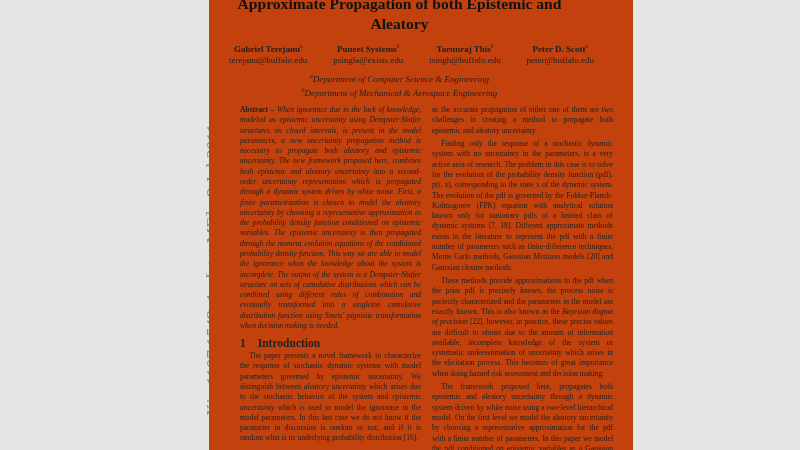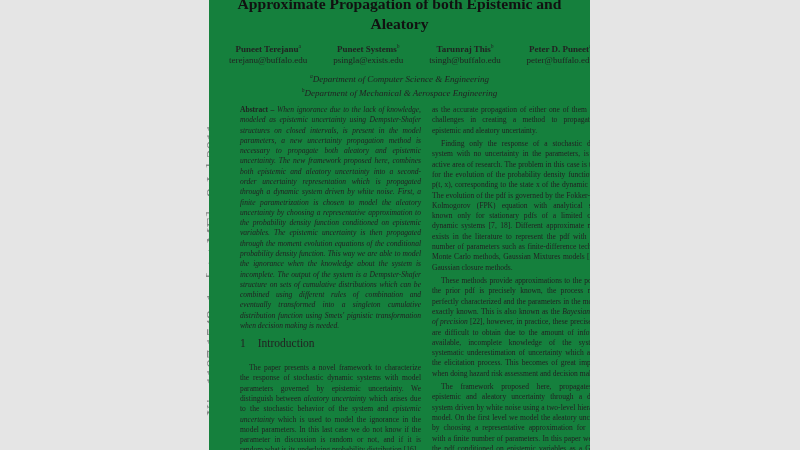--- a/index.html
+++ b/index.html
@@ -4,21 +4,21 @@
 <style>
   html, body { margin:0; padding:0; }
   body {
     width:800px; height:450px; overflow:hidden; position:relative;
     background:#e5e5e5;
     font-family:"Liberation Serif", "DejaVu Serif", serif;
     color:#222;
   }
   .page {
     position:absolute; left:209px; top:0; width:381px; height:450px;
-    background:#15803d; overflow:hidden;
+    background:#c2410c; overflow:hidden;padding-left:43px;
   }
   .arxiv-stamp {
     position:absolute; left:202px; top:430px;
     transform-origin:0 0; transform:rotate(-90deg);
     white-space:nowrap;
     font-size:17.5px; color:#8a8a8a; letter-spacing:0.1px;
   }
   .arxiv-stamp span { margin-right:14px; }
   .title {
     position:absolute; left:0; top:-6px; width:381px; text-align:center;
@@ -43,52 +43,52 @@
     hyphens:auto;
   }
   .col.left { left:31px; }
   .col.right { left:223px; }
   .col p { margin:0 0 3.3px 0; }
   .col p.indent { text-indent:9px; }
   .abstract .lbl { font-weight:bold; font-style:normal; }
   .abstract .body { font-style:italic; }
   .keywords .lbl { font-weight:bold; }
   .section-title {
-    font-weight:normal; font-size:11.5px; line-height:15px; margin:5px 0 12px 0;
+    font-weight:bold; font-size:11.5px; line-height:15px; margin:5px 0 0 0;
   }
   .section-title .num { margin-right:12px; }
   em { font-style:italic; }
 </style>
 </head>
 <body>
 
 <div class="arxiv-stamp">
   <span>arXiv:1107.1548v1</span><span>[stat.ME]</span><span>8 Jul 2011</span>
 </div>
 
 <div class="page">
   <div class="title">
     <div>Approximate Propagation of both Epistemic and Aleatory</div>
   </div>
 
   <div class="authors">
     <div class="author">
-      <div class="name"><span>Puneet Terejanu</span><sup>a</sup></div>
+      <div class="name"><span>Gabriel Terejanu</span><sup>a</sup></div>
       <div>terejanu@buffalo.edu</div>
     </div>
     <div class="author">
       <div class="name"><span>Puneet Systems</span><sup>b</sup></div>
       <div>psingla@exists.edu</div>
     </div>
     <div class="author">
       <div class="name"><span>Tarunraj This</span><sup>b</sup></div>
       <div>tsingh@buffalo.edu</div>
     </div>
     <div class="author">
-      <div class="name"><span>Peter D. Puneet</span><sup>a</sup></div>
+      <div class="name"><span>Peter D. Scott</span><sup>a</sup></div>
       <div>peter@buffalo.edu</div>
     </div>
   </div>
 
   <div class="affil">
     <div><sup>a</sup><span>Department of Computer Science &amp; Engineering</span></div>
     <div><sup>b</sup><span>Department of Mechanical &amp; Aerospace Engineering</span></div>
   </div>
 
   <div class="col left">

